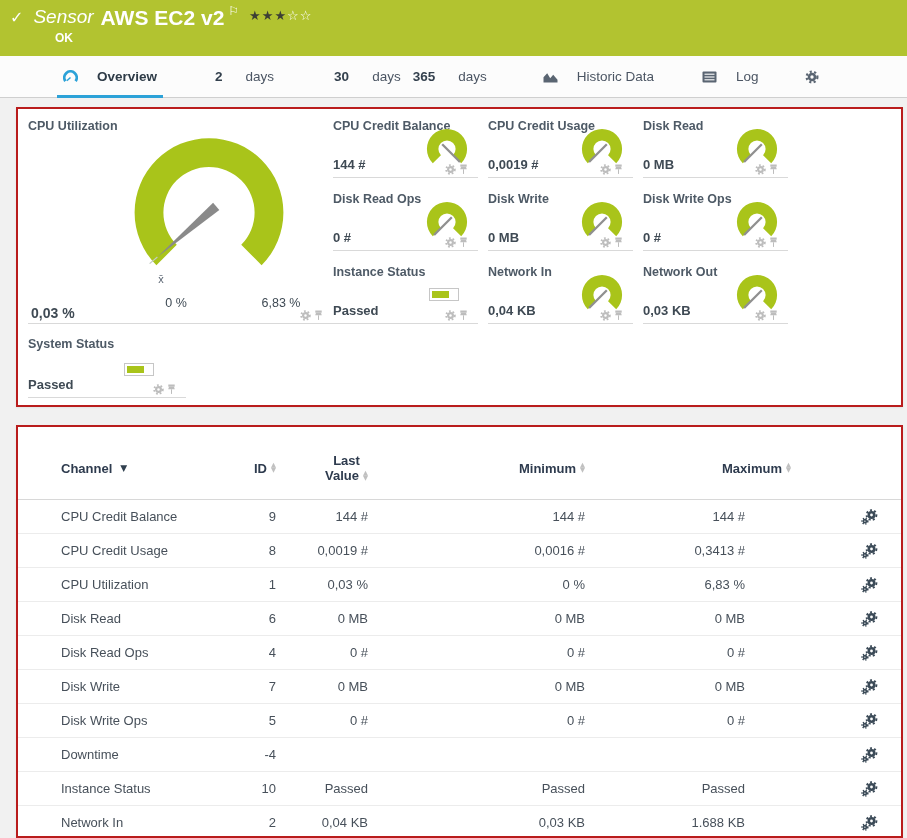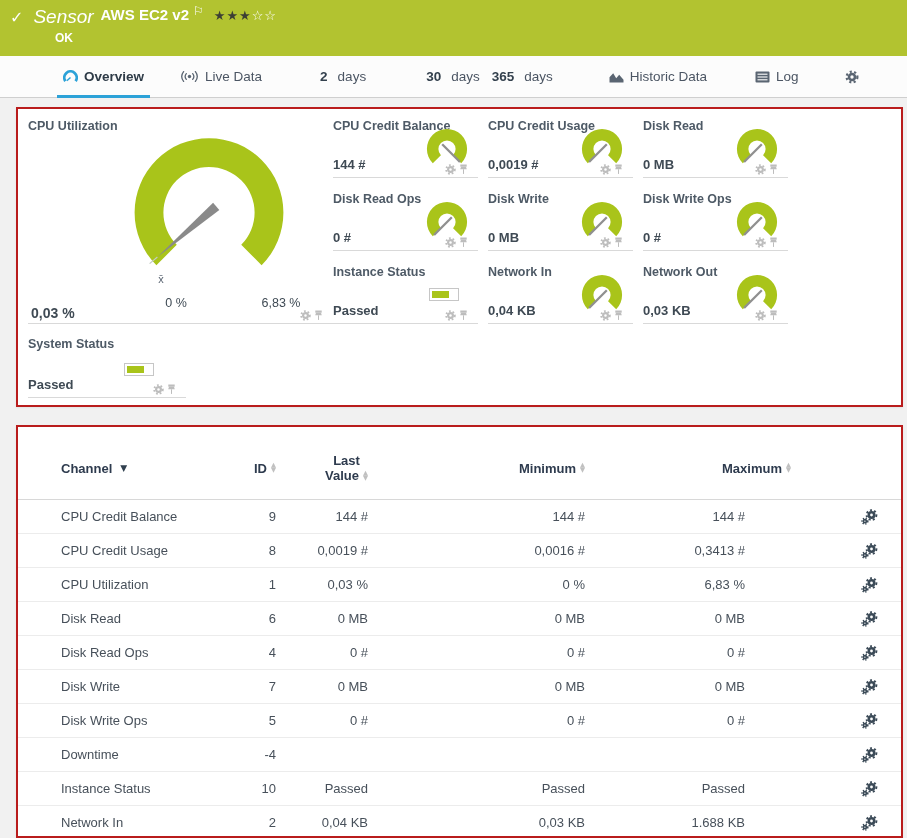--- a/index.html
+++ b/index.html
@@ -4,30 +4,30 @@
 <style>
   html,body{margin:0;padding:0;}
   body{font-family:"Liberation Sans","DejaVu Sans",sans-serif;}
   #page{position:relative;width:907px;height:838px;overflow:hidden;background:#f1f1f1;}
 
   
   .header-bar{position:absolute;top:0;left:0;right:0;height:56px;background:#b2c330;color:#fff;}
   .header-row{display:flex;align-items:flex-start;padding:6px 0 0 10px;}
   .check-icon{font-size:16px;font-weight:bold;margin-top:2px;}
   .sensor-kind{font-style:italic;font-size:19px;margin-left:10px;}
-  .sensor-name{font-weight:bold;font-size:15px;margin-left:7px;}
+  .sensor-name{font-weight:bold;font-size:21px;margin-left:7px;}
   .flag-icon{font-size:12px;margin-left:4px;margin-top:-2px;font-family:"DejaVu Sans",sans-serif;}
   .stars{margin-left:10px;font-size:13px;letter-spacing:1px;margin-top:2px;font-family:"DejaVu Sans",sans-serif;}
   .stars-filled{color:#3c3f34;}
   .stars-empty{color:#ffffff;}
   .sensor-status{position:absolute;left:55px;top:31px;font-size:12px;font-weight:bold;}
 
   
   .tab-bar{position:absolute;top:56px;left:0;right:0;height:41px;background:#fcfcfc;border-bottom:1px solid #cfcfcf;display:flex;align-items:stretch;font-size:13.5px;color:#4b5563;}
-  .tab{position:relative;display:flex;align-items:center;gap:6px;padding:0 6px;cursor:pointer;white-space:nowrap;}
+  .tab{position:relative;display:flex;align-items:center;gap:19px;padding:0 6px;cursor:pointer;white-space:nowrap;}
   .tab.active{color:#2e3b47;font-weight:bold;}
   .tab.active::after{content:'';position:absolute;left:0;right:0;bottom:-1px;height:3px;background:#2ca2d8;}
   .tab-num{font-weight:bold;color:#33404d;margin-right:4px;}
   .t-overview{margin-left:57px;}
   .t-live{margin-left:24px;}
   .t-2d{margin-left:46px;}
   .t-30d{margin-left:48px;}
   .t-365d{}
   .t-hist{margin-left:44px;}
   .t-log{margin-left:36px;justify-content:center;}
@@ -92,32 +92,20 @@
     <div class="sensor-status">OK</div>
   </div>
 
   <div class="tab-bar">
     <div class="tab active t-overview">
       <svg width="15" height="14" viewBox="0 0 15 14">
           <path d="M2.4,11.1 A6.2,6.2 0 1 1 12.6,11.1" fill="none" stroke="#2ca2d8" stroke-width="2.8"></path>
           <line x1="7.5" y1="7.5" x2="3.8" y2="10.8" stroke="#2ca2d8" stroke-width="1.5"></line>
         </svg>
       <span>Overview</span>
-    </div>
-    <div class="tab t-live">
-      <svg width="19" height="13" viewBox="0 0 19 13">
-          <g stroke="#5a6572" fill="none" stroke-width="1.3" stroke-linecap="round">
-            <path d="M6.3,3.6 A4.6,4.6 0 0 0 6.3,9.4"></path>
-            <path d="M3.6,1.6 A8,8 0 0 0 3.6,11.4"></path>
-            <path d="M12.7,3.6 A4.6,4.6 0 0 1 12.7,9.4"></path>
-            <path d="M15.4,1.6 A8,8 0 0 1 15.4,11.4"></path>
-          </g>
-          <circle cx="9.5" cy="6.5" r="1.7" fill="#5a6572"></circle>
-        </svg>
-      <span>Live Data</span>
     </div>
     <div class="tab t-2d">
         <span class="tab-num">2</span>
         <span>days</span>
       </div>
     <div class="tab t-30d">
         <span class="tab-num">30</span>
         <span>days</span>
       </div>
     <div class="tab t-365d">

